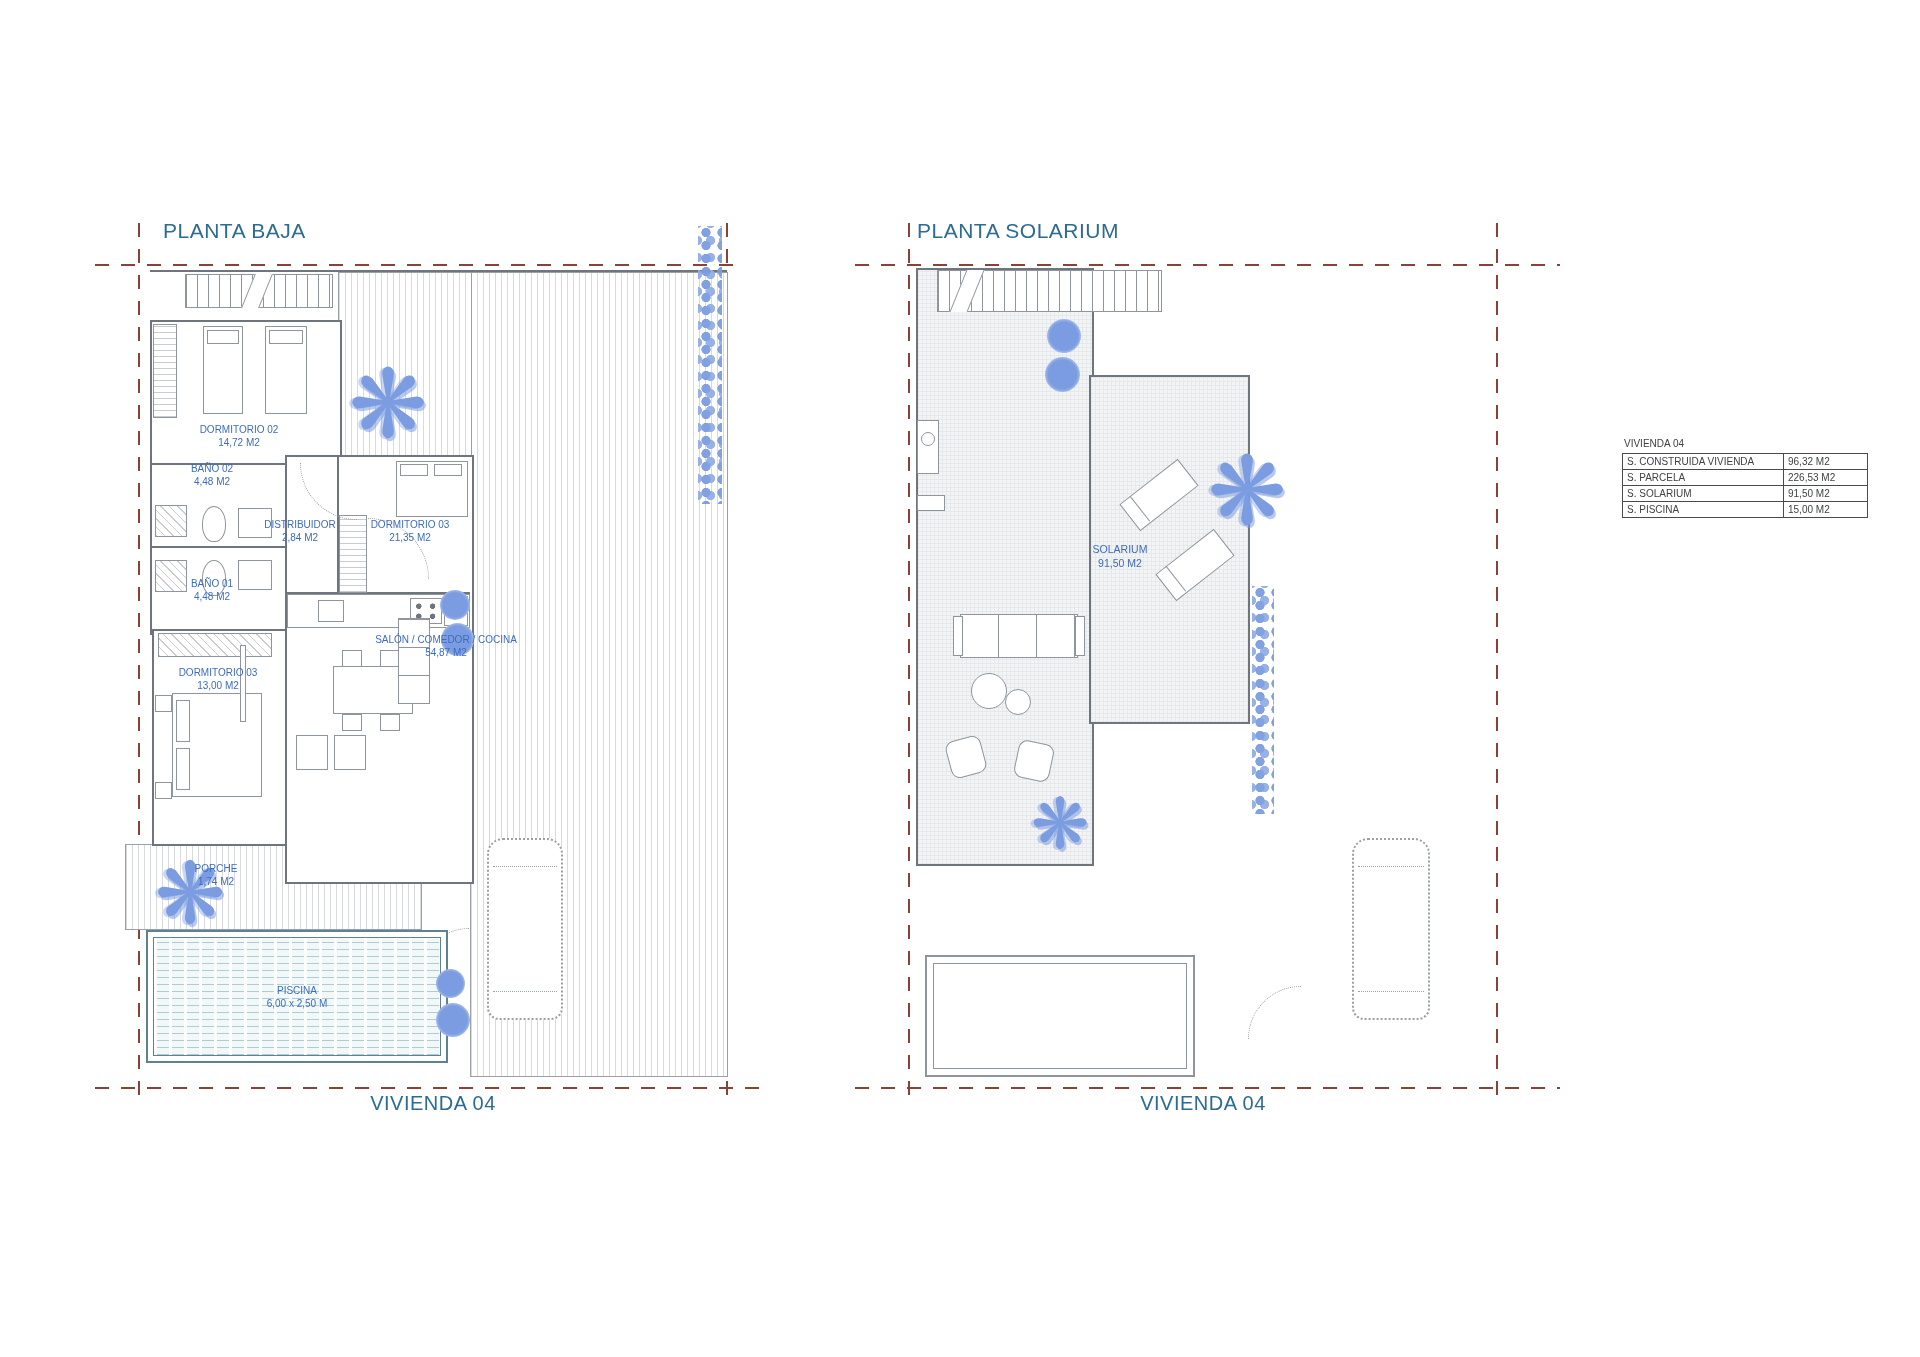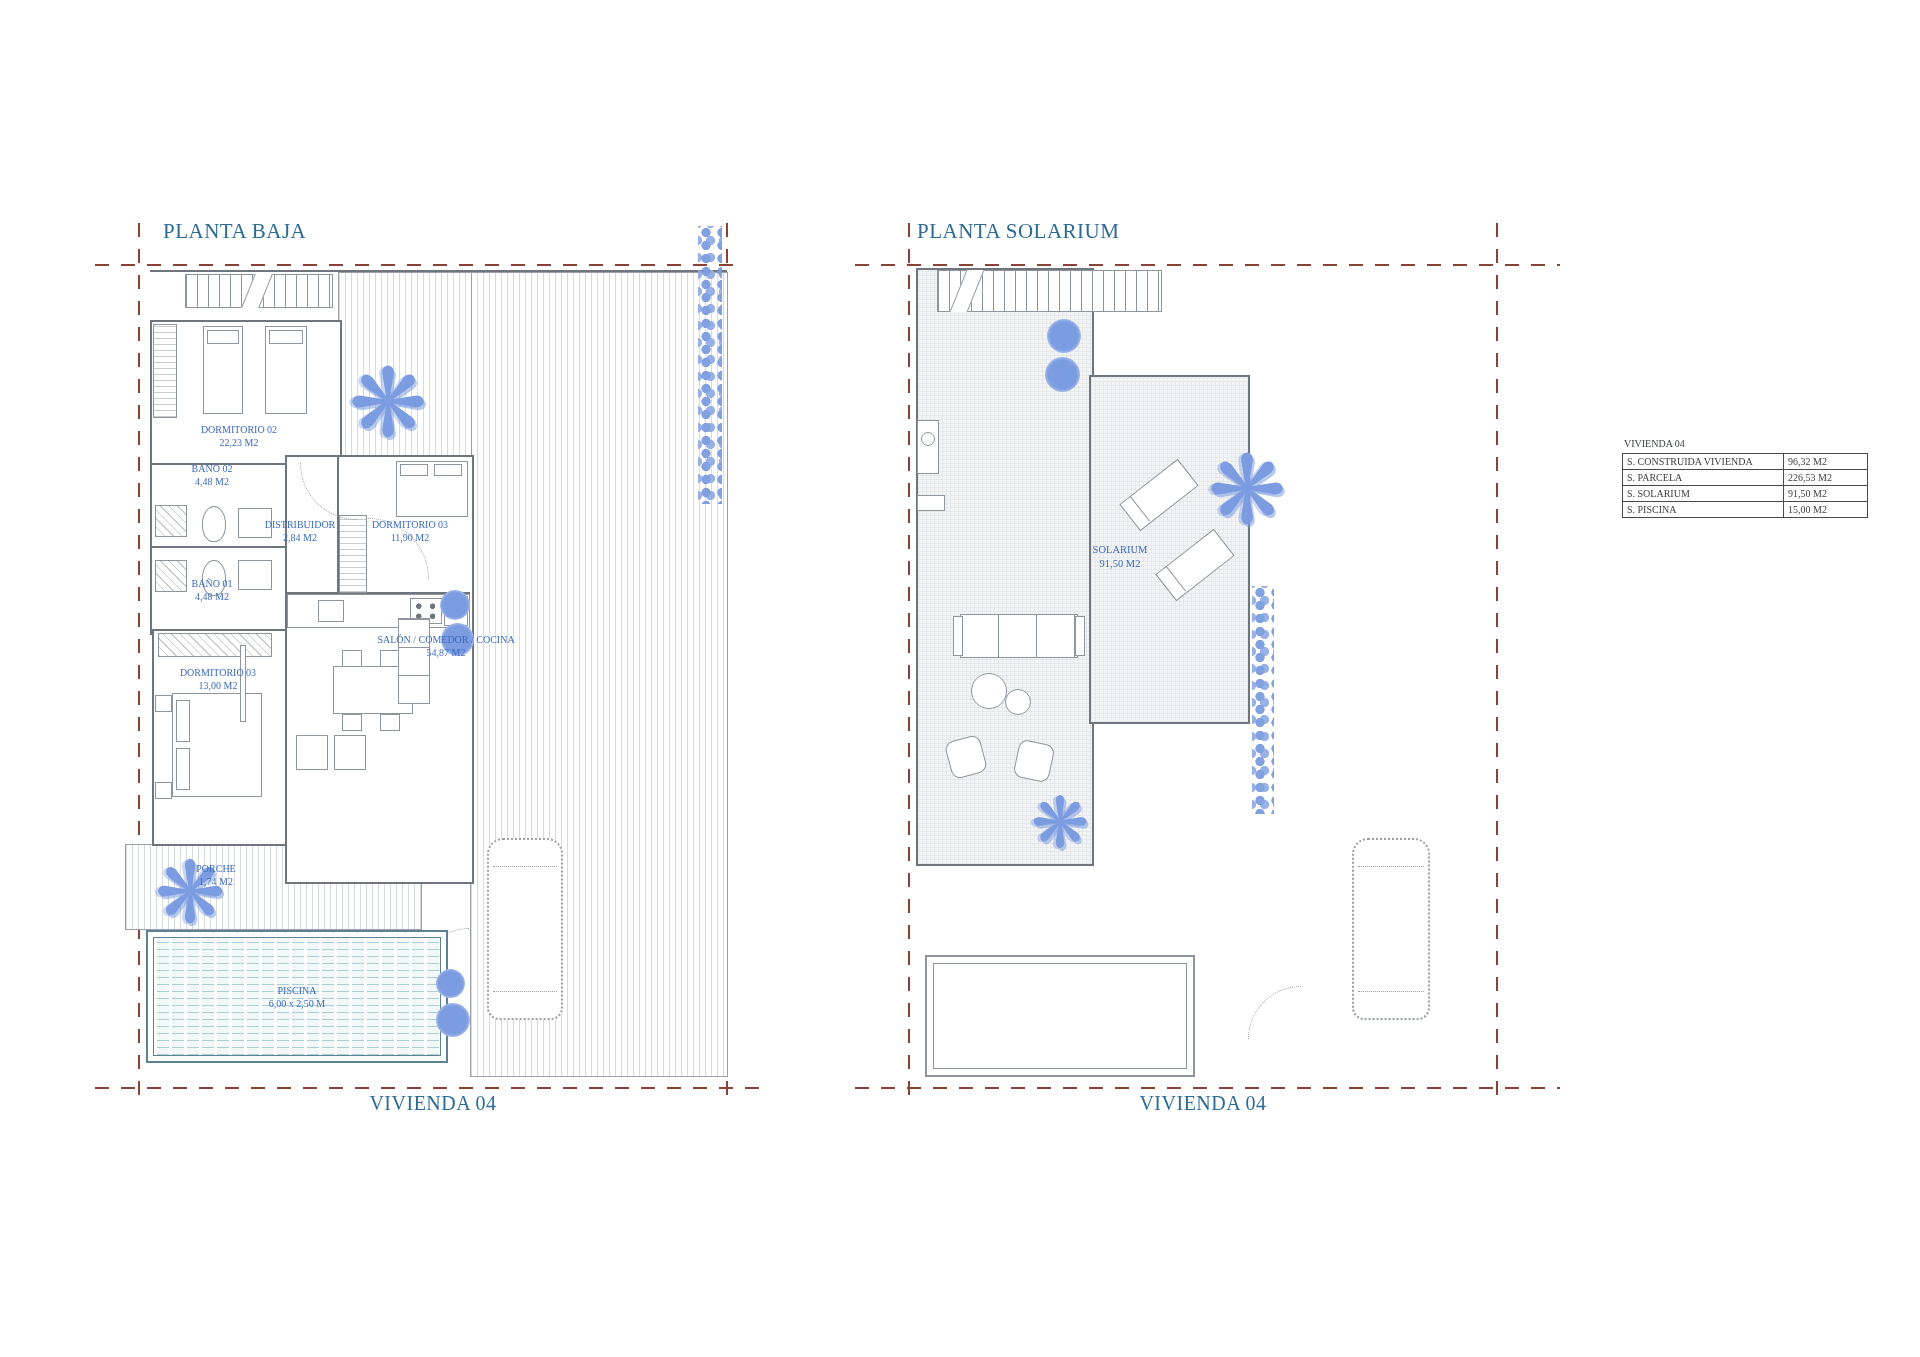--- a/index.html
+++ b/index.html
@@ -1,17 +1,17 @@
 <!DOCTYPE html>
 <html><head>
 <meta charset="utf-8">
 <style>
   html,body{margin:0;padding:0;background:#fff;}
   .canvas{position:relative;width:1920px;height:1357px;background:#fff;overflow:hidden;
-          font-family:Liberation Serif, serif;}
+          font-family:Liberation Sans, sans-serif;}
   
   .dashH{position:absolute;height:2px;
          background:repeating-linear-gradient(90deg,#8a4136 0 14px,transparent 14px 26px);}
   .dashV{position:absolute;width:2px;
          background:repeating-linear-gradient(0deg,#8a4136 0 14px,transparent 14px 26px);}
   
   .wall{position:absolute;background:#6f757c;}
   .room{position:absolute;border:2px solid #6f757c;background:#fff;}
   .thinbox{position:absolute;border:1px solid #8e959c;background:#fff;}
   .hatchV{position:absolute;border:1px solid #9aa0a6;background-color:#fff;
@@ -157,33 +157,33 @@
   <div class="palm" style="left:190px;top:893px;font-size:85px;">❋</div>
   <div class="bush" style="left:440px;top:590px;width:30px;height:30px;"></div>
   <div class="bush" style="left:441px;top:623px;width:33px;height:33px;"></div>
   <div class="bush" style="left:436px;top:969px;width:29px;height:29px;"></div>
   <div class="bush" style="left:436px;top:1003px;width:34px;height:34px;"></div>
   <div class="hedge" style="left:698px;top:226px;width:24px;height:278px;"></div>
   <div class="car" style="left:487px;top:838px;width:72px;height:178px;"></div>
 
   <div class="rlabel" style="left:239px;top:423px;">
     <div>DORMITORIO 02</div>
-    <div>22,23 M2</div>
+    <div>14,72 M2</div>
   </div>
   <div class="rlabel" style="left:212px;top:462px;">
     <div>BAÑO 02</div>
     <div>4,48 M2</div>
   </div>
   <div class="rlabel" style="left:300px;top:518px;">
     <div>DISTRIBUIDOR</div>
     <div>2,84 M2</div>
   </div>
   <div class="rlabel" style="left:410px;top:518px;">
     <div>DORMITORIO 03</div>
-    <div>11,90 M2</div>
+    <div>21,35 M2</div>
   </div>
   <div class="rlabel" style="left:212px;top:577px;">
     <div>BAÑO 01</div>
     <div>4,48 M2</div>
   </div>
   <div class="rlabel" style="left:428px;top:633px;margin-left:18px;">
     <div>SALÓN / COMEDOR / COCINA</div>
     <div>54,87 M2</div>
   </div>
   <div class="rlabel" style="left:218px;top:666px;">

